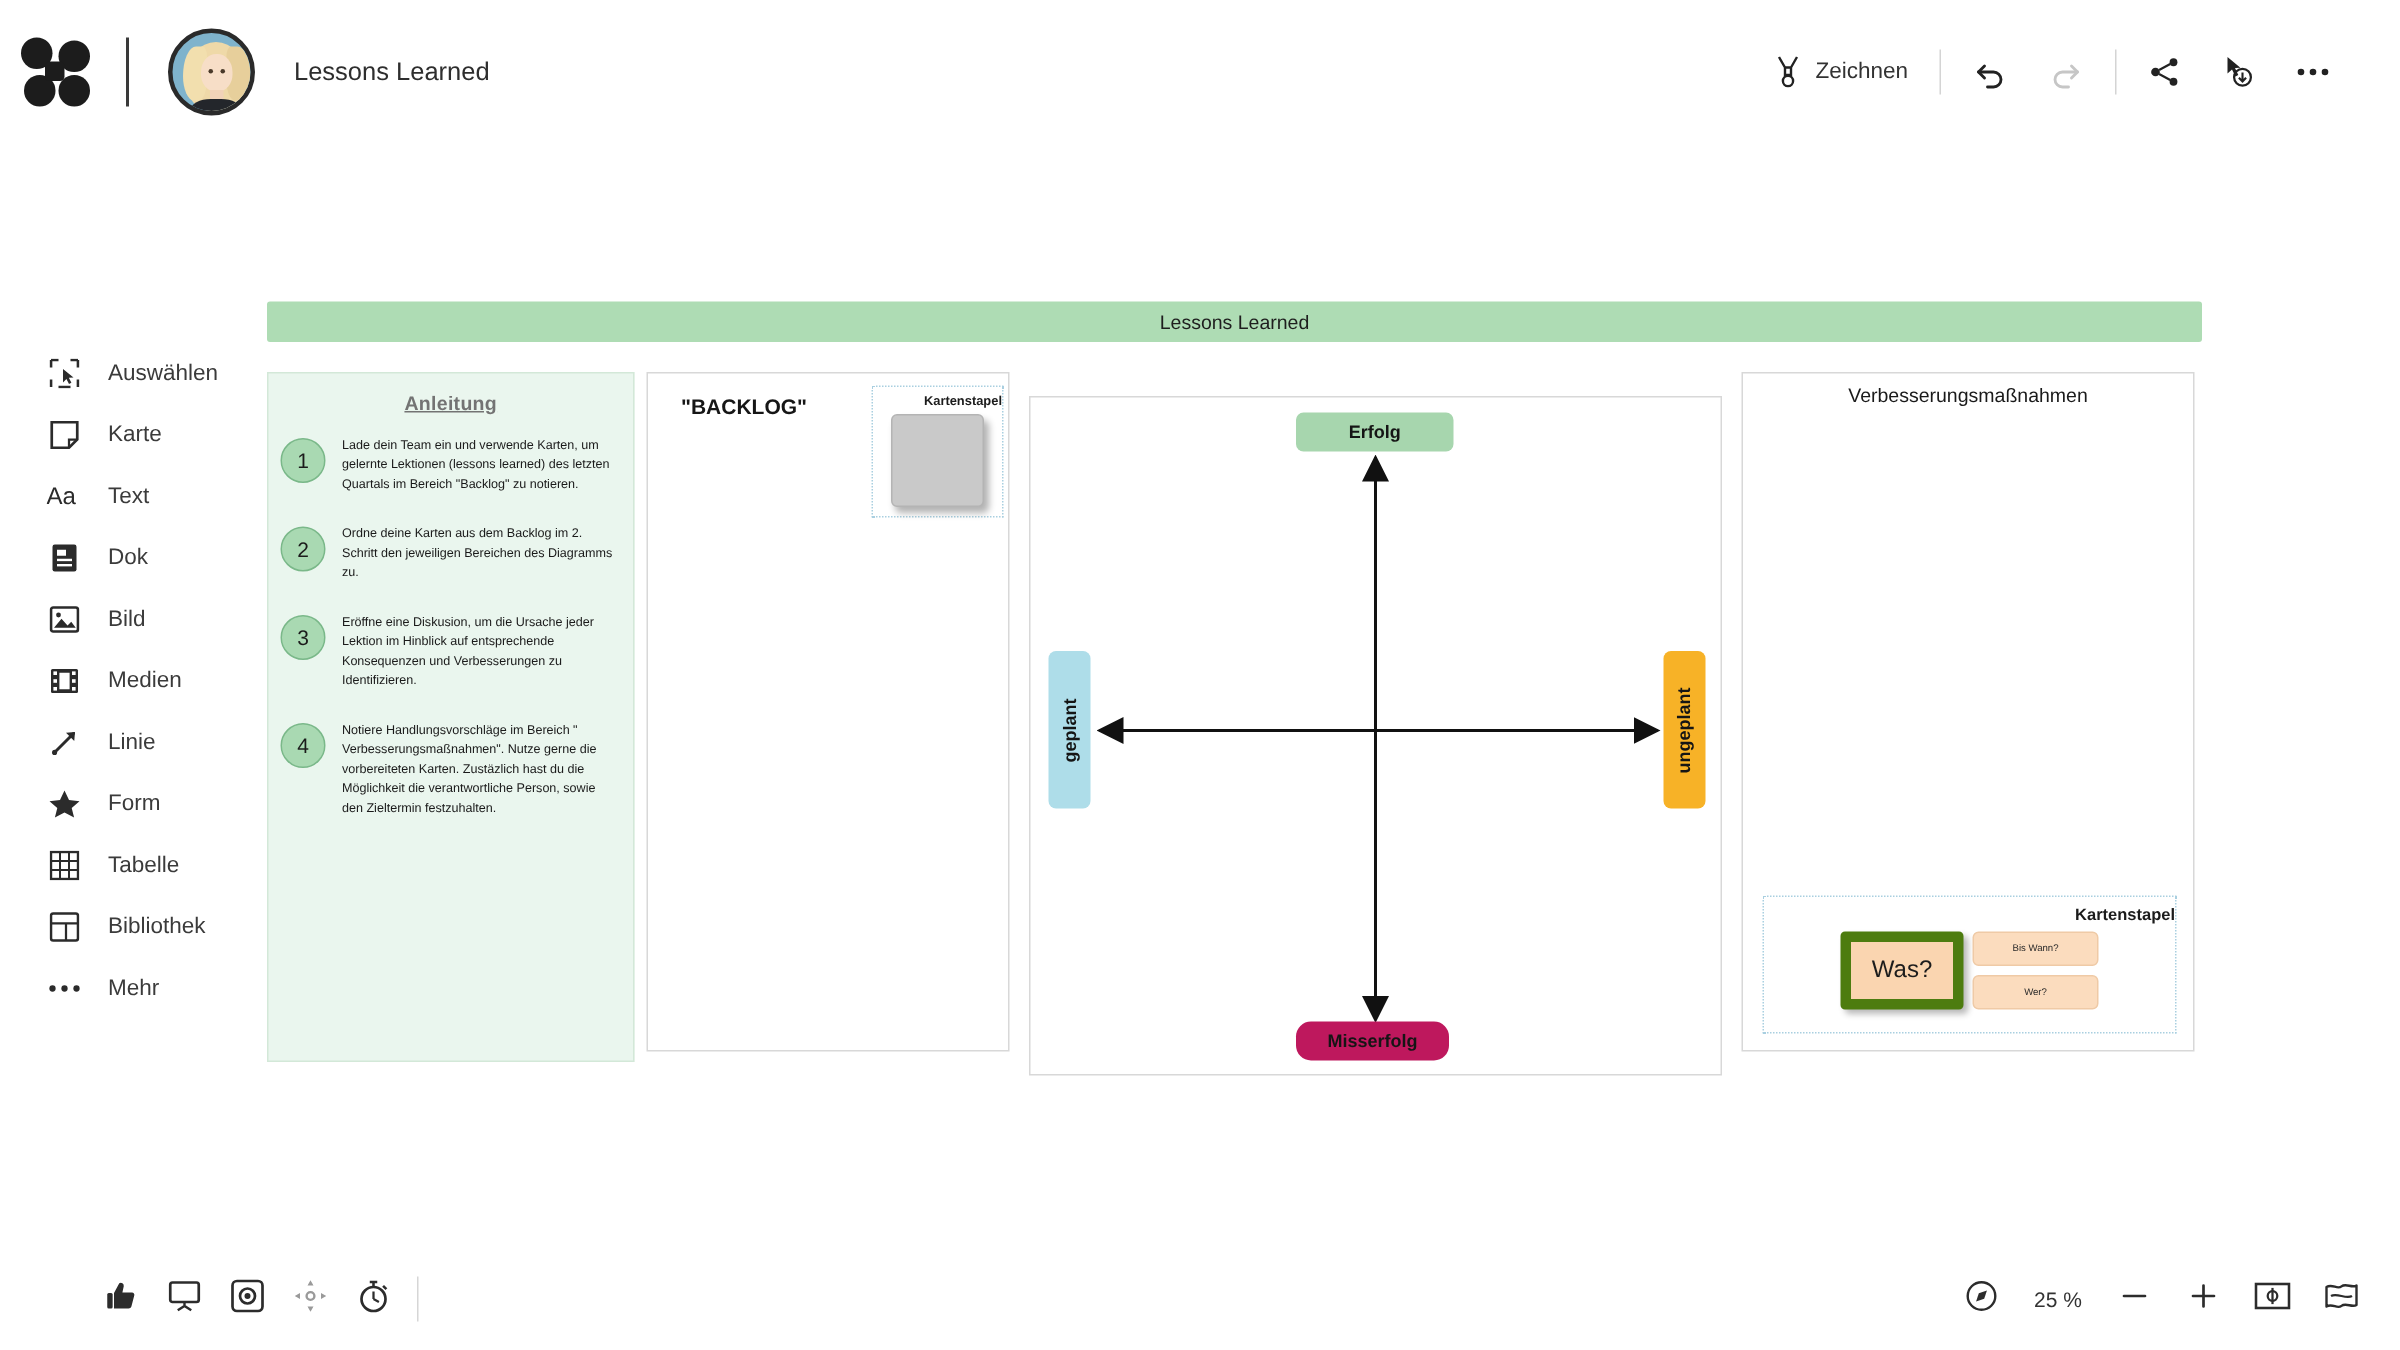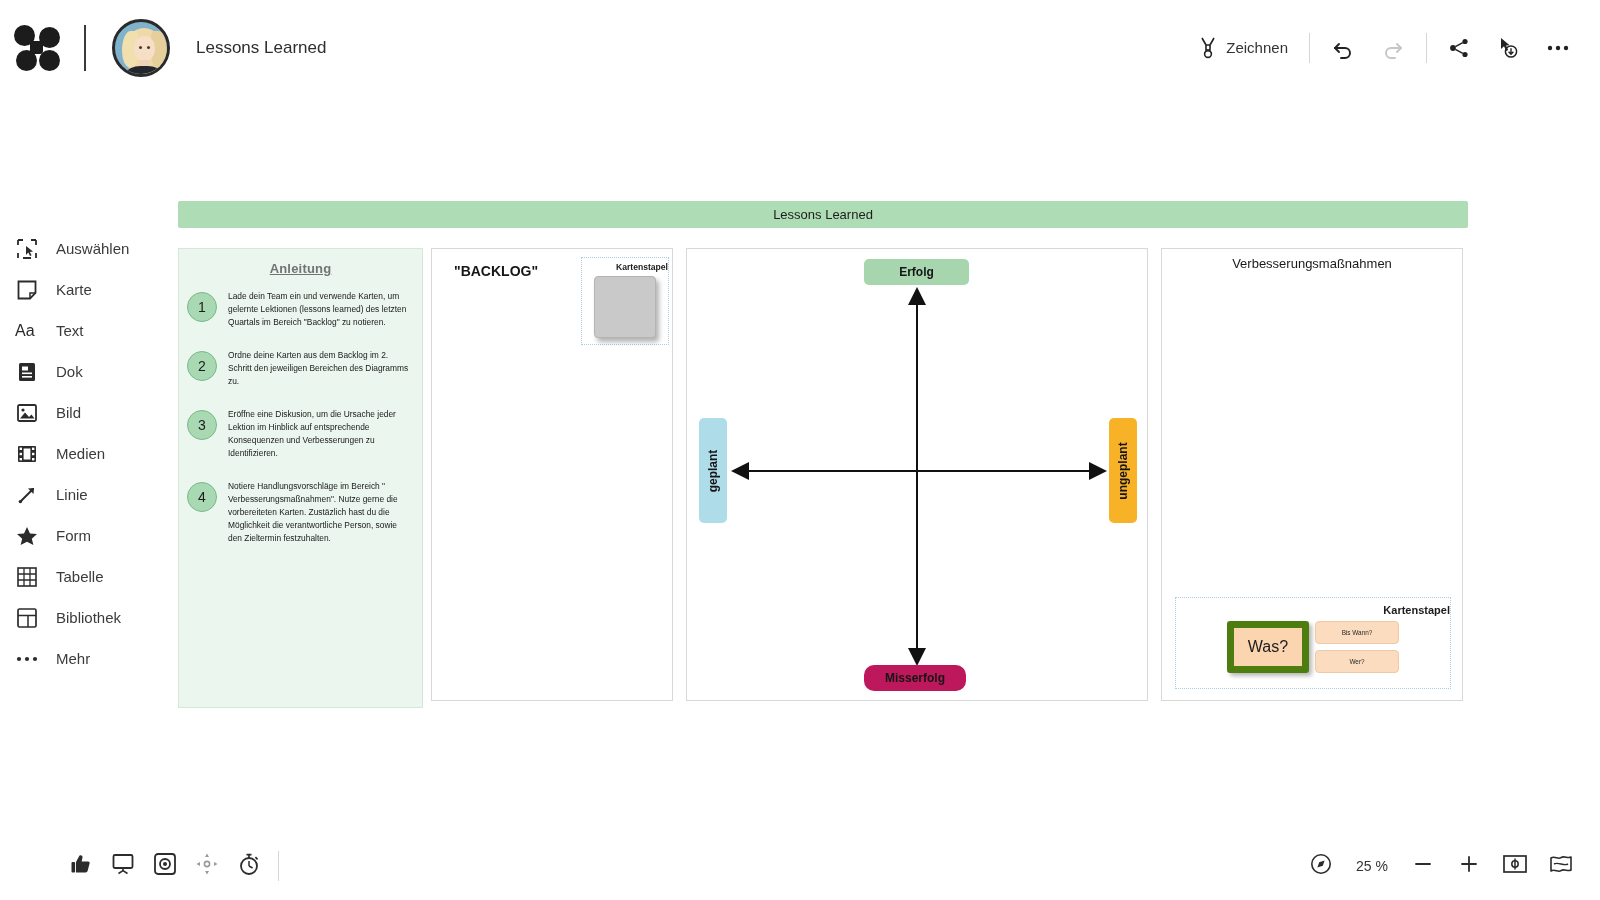--- a/index.html
+++ b/index.html
@@ -34,30 +34,30 @@
   .avatar .face { position:absolute; left:19px; top:14px; width:21px; height:25px; background:#f7dec7; border-radius:48% 48% 46% 46%; }
   .avatar .hair-l { position:absolute; left:7px;  top:9px; width:16px; height:36px; background:#f2dfae; border-radius:60% 20% 40% 50%; }
   .avatar .hair-r { position:absolute; left:36px; top:9px; width:16px; height:36px; background:#e7cf9b; border-radius:20% 60% 50% 40%; }
   .avatar .eye { position:absolute; top:24px; width:3px; height:3px; background:#4a3a2a; border-radius:50%; }
   .avatar .eye.l { left:24px; } .avatar .eye.r { left:32px; }
   .avatar .body { position:absolute; left:12px; top:44px; width:34px; height:18px; background:#23262b; border-radius:40% 40% 0 0; }
   .avatar .neck { position:absolute; left:25px; top:38px; width:9px; height:8px; background:#f1d2b8; }
 
   .board-title { margin-left: 26px; font-size: 17px; color: #2e2e2e; }
 
-  .top-right { margin-left: auto; display: flex; align-items: center; gap: 0; padding-right: 17px; }
+  .top-right { margin-left: auto; display: flex; align-items: center; gap: 0; padding-right: 33px; }
   .tr-item { display:flex; align-items:center; gap:9px; padding: 0 13px; height: 44px; cursor: pointer; }
   .tr-item span.lbl { font-size: 15px; color: #333; }
   .tr-sep { width: 1px; height: 30px; background: #d4d4d4; margin: 0 8px; }
   .icn { display:inline-flex; align-items:center; justify-content:center; }
 
   
   .sidebar { position: absolute; left: 0; top: 228px; width: 170px; }
   .tool {
-    display: flex; align-items: center; height: 41px; padding-left: 12px; cursor: pointer;
+    display: flex; align-items: center; height: 41px; padding-left: 28px; cursor: pointer;
   }
   .tool .ticon { width: 30px; display:flex; align-items:center; justify-content:center; color:#2b2b2b; }
   .tool .tlabel { margin-left: 14px; font-size: 15px; color: #3b3b3b; }
 
   
   .banner {
     position: absolute; left: 178px; top: 201px; width: 1290px; height: 27px;
     background: #aedcb4; border-radius: 2px;
     display: flex; align-items: center; justify-content: center;
   }
@@ -85,21 +85,21 @@
     position: absolute; border: 1px dotted #a9cfe0; background: transparent;
   }
   .stack-label { text-align:right; font-size: 8.6px; color:#1b1b1b; font-weight:600; }
   .grey-card {
     width: 62px; height: 62px; background: #c9c9c9; border: 1px solid #b4b4b4;
     border-radius: 4px; box-shadow: 3px 4px 5px rgba(0,0,0,.30);
     margin: 4px auto 0;
   }
 
   
-  #p-quadrant { left: 686px; top: 248px; width: 462px; height: 453px; }
+  #p-quadrant { left: 686px; top: 264px; width: 462px; height: 453px; }
   .chip {
     position: absolute; border-radius: 5px;
     display:flex; align-items:center; justify-content:center;
     font-size: 12px; color:#151515; font-weight: 600;
   }
   .chip.erfolg { left: 177px; top: 10px; width: 105px; height: 26px; background:#a7d6ae; }
   .chip.misserfolg { left: 177px; top: 416px; width: 102px; height: 26px; background:#be185d;border-radius:10px; }
   .chip.geplant  { left: 12px;  top: 169px; width: 28px; height: 105px; background:#aedde9; }
   .chip.ungeplant{ left: 422px; top: 169px; width: 28px; height: 105px; background:#f7b227; }
   .chip.vert span { transform: rotate(-90deg); white-space: nowrap; display:block; }

